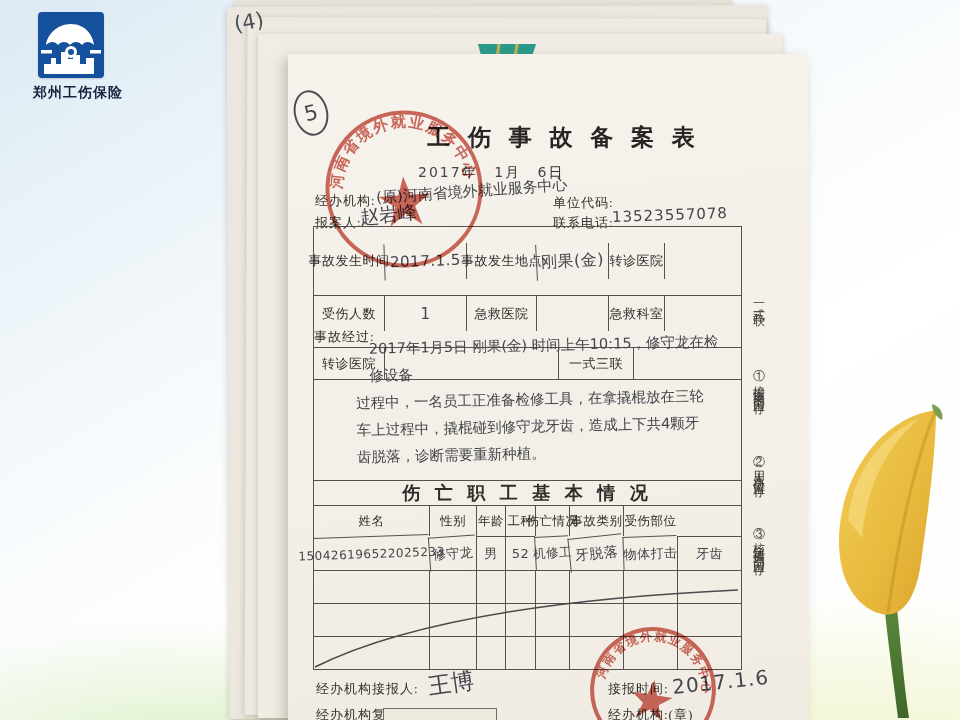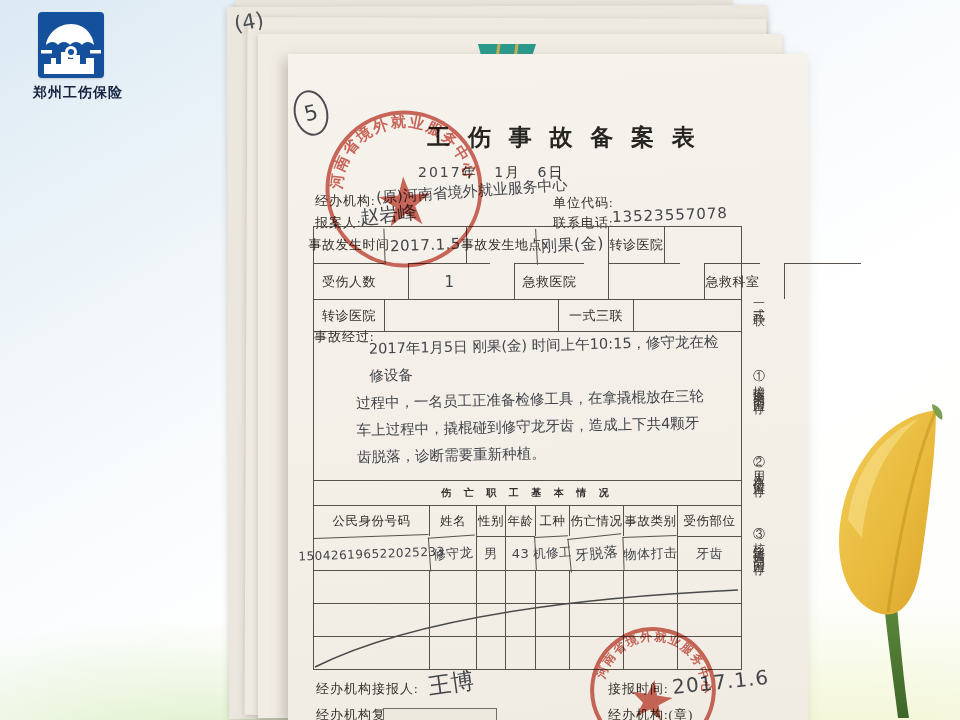--- a/index.html
+++ b/index.html
@@ -38,28 +38,28 @@
   .hw{font-family:"DejaVu Sans",sans-serif;color:#43454b;}
   .hw-abs{position:absolute;}
   
   .tbl{position:absolute;left:25px;width:427px;border:1.4px solid #56524b;box-sizing:content-box;}
   .grow{display:grid;}
   .cell{border-left:1px solid #56524b;border-top:1px solid #56524b;display:flex;align-items:center;justify-content:center;
     font-size:13px;letter-spacing:.5px;box-sizing:border-box;overflow:visible;white-space:nowrap;}
   .grow .cell:first-child{border-left:none;}
   .r-first .cell{border-top:none;}
   .t1{top:172px;}
-  .t1 .grow{grid-template-columns:70px 82px 70px 72px 56px 77px;}
-  .t1 .r1{height:36px;}.t1 .r2{height:36px;gap:24px;}.t1 .r3{height:32px;grid-template-columns:70px 174px 75px 108px;}
+  .t1 .grow{grid-template-columns:70px 82px 70px 72px 56px 77px;margin-top:16px;}
+  .t1 .r1{height:36px;}.t1 .r2{height:36px;}.t1 .r3{height:32px;grid-template-columns:70px 174px 75px 108px;}
   .acc{top:266px;height:160px;border-top:none;}
   .acc-label{position:absolute;left:0;top:8px;font-size:13px;letter-spacing:1px;}
   .acc-text{position:absolute;left:42px;top:12px;width:378px;font-size:14.5px;line-height:27px;transform:rotate(-1.2deg);}
   .acc-text .ln{display:block;}
   .t3{top:427px;border-top:none;}
-  .sec-title{height:24px;display:flex;align-items:center;justify-content:center;font-size:10px;font-weight:bold;letter-spacing:5px;}
+  .sec-title{height:24px;display:flex;align-items:center;justify-content:center;font-size:18px;font-weight:bold;letter-spacing:5px;}
   .t3 .grow{grid-template-columns:115px 47px 29px 30px 34px 54px 54px 64px;}
   .t3 .hrow{height:30px;border-top:1px solid #56524b;}
   .t3 .hrow .cell{border-top:none;font-size:12.5px;}
   .t3 .drow{height:34px;}
   .t3 .erow{height:33px;}
   .t3 .drow .cell,.t3 .erow .cell{font-family:"DejaVu Sans",sans-serif;color:#43454b;}
   .strike{position:absolute;left:25px;top:516px;width:427px;height:99px;pointer-events:none;}
   
   .f1{top:624px;}.f2{top:650px;}
   .ghost-box{position:absolute;left:95px;top:654px;width:112px;height:12px;border:1.6px solid #6f6d68;background:#eceade;}
@@ -152,34 +152,33 @@
       <span class="ln" style="padding-left:14px;">2017年1月5日 刚果(金) 时间上午10:15，修守龙在检修设备</span>
       <span class="ln">过程中，一名员工正准备检修工具，在拿撬棍放在三轮</span>
       <span class="ln">车上过程中，撬棍碰到修守龙牙齿，造成上下共4颗牙</span>
       <span class="ln">齿脱落，诊断需要重新种植。</span>
     </div>
   </div>
 
   <div class="tbl t3">
     <div class="sec-title">伤 亡 职 工 基 本 情 况</div>
     <div class="grow hrow">
-      <div class="cell">公民身份号码</div>
       <div class="cell">姓名</div>
       <div class="cell">性别</div>
       <div class="cell">年龄</div>
       <div class="cell">工种</div>
       <div class="cell">伤亡情况</div>
       <div class="cell">事故类别</div>
       <div class="cell">受伤部位</div>
     </div>
     <div class="grow drow">
       <div class="cell" style="font-size:12px;transform:rotate(-2deg);">150426196522025233</div>
       <div class="cell" style="font-size:13px;transform:rotate(-4deg);">修守龙</div>
       <div class="cell" style="font-size:13px;">男</div>
-      <div class="cell" style="font-size:13px;">43</div>
+      <div class="cell" style="font-size:13px;">52</div>
       <div class="cell" style="font-size:12.5px;transform:rotate(-3deg);">机修工</div>
       <div class="cell" style="font-size:14px;transform:rotate(-6deg);">牙脱落</div>
       <div class="cell" style="font-size:13px;transform:rotate(-2deg);">物体打击</div>
       <div class="cell" style="font-size:13px;">牙齿</div>
     </div>
     <div class="grow erow">
       <div class="cell"></div>
         <div class="cell"></div>
         <div class="cell"></div>
         <div class="cell"></div>

